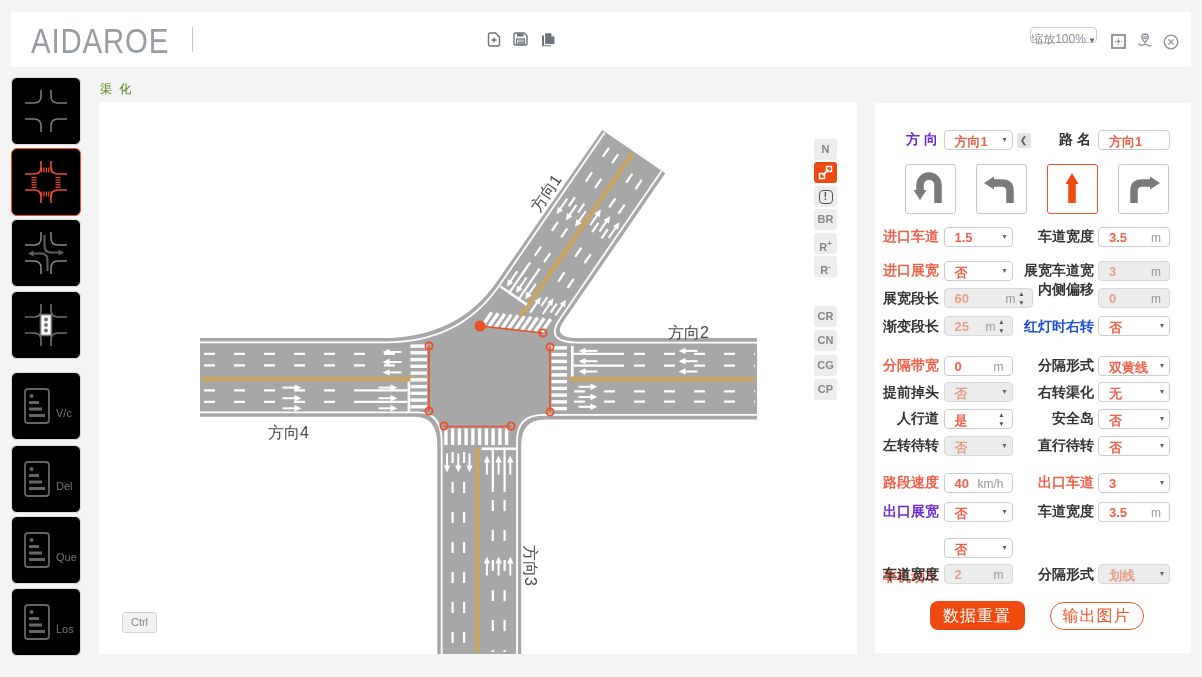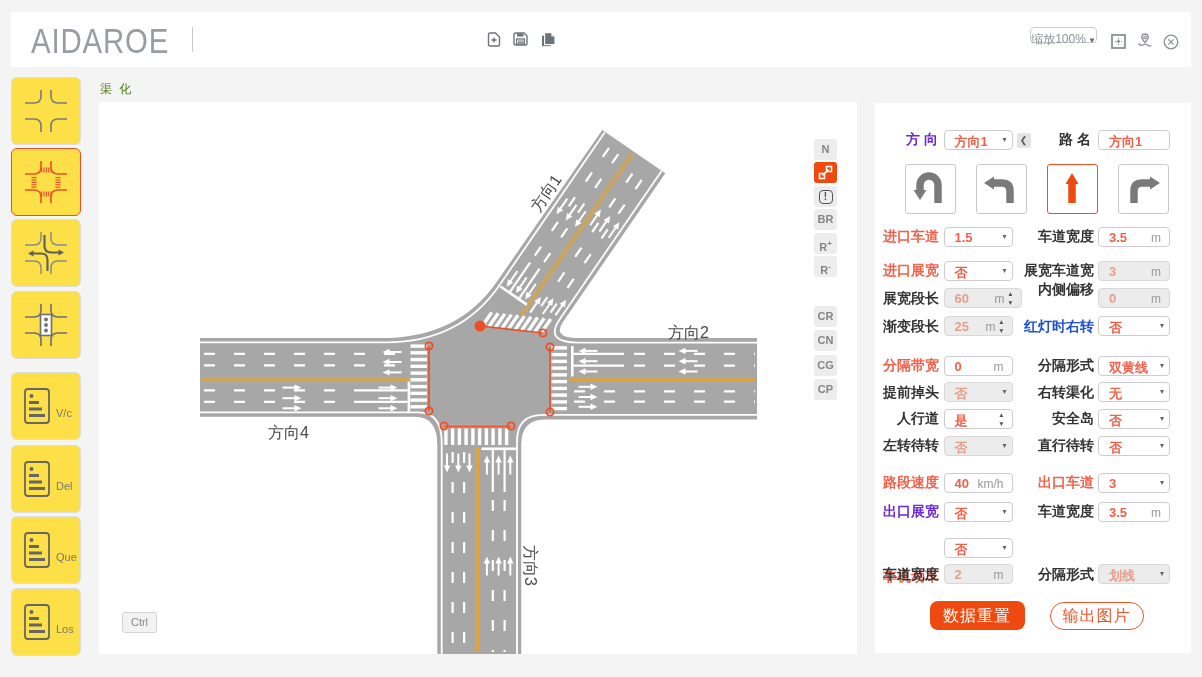--- a/index.html
+++ b/index.html
@@ -4,21 +4,21 @@
 * { margin:0; padding:0; box-sizing:border-box; }
 html,body { width:1202px; height:677px; background:#f4f4f4; font-family:"Liberation Sans",sans-serif; overflow:hidden; position:relative; }
 #header { position:absolute; left:11px; top:12px; width:1180px; height:55px; background:#fff; }
 #logo { position:absolute; left:20px; top:9px; font-size:35px; color:#989ca3; letter-spacing:1px; transform:scaleX(.84); transform-origin:left center; }
 #hdiv { position:absolute; left:181px; top:15px; width:1px; height:25px; background:#c9c9c9; }
 #namebox { position:absolute; left:213px; top:14px; width:235px; height:27px; border:1px solid #ccc; border-radius:4px; font-size:13px; color:#444; line-height:25px; padding-left:16px; }
 #namebox svg { position:absolute; right:12px; top:6px; }
 .hic { position:absolute; top:20px; }
 #zoombtn { position:absolute; left:1019px; top:15px; width:67px; height:16px; border:1px solid #ccc; border-radius:4px; font-size:12px; color:#8a8f99; line-height:22px; text-align:center; }
 #zoombtn i { font-style:normal; font-size:8px; color:#666; margin-left:2px; }
-.sb { position:absolute; left:11px; width:70px; height:68px; background:#fde047; border:1px solid #ddd; border-radius:6px; display:flex; align-items:center; justify-content:center;text-align:right; }
+.sb { position:absolute; left:11px; width:70px; height:68px; background:#000000; border:1px solid #ddd; border-radius:6px; display:flex; align-items:center; justify-content:center;text-align:right; }
 .sb.sel { border:1.5px solid #ee4f26; }
 .sb2 { justify-content:flex-start; padding-left:8px; }
 .sb2 span { font-size:11px; color:#777; margin-left:2px; margin-top:14px; }
 #canvas { position:absolute; left:99px; top:102px; width:758px; height:552px; background:#fff; }
 #tab { position:absolute; left:100px; top:81px; font-size:12px; color:#4d7c0f; letter-spacing:2px; }
 #ctrl { position:absolute; left:122px; top:612px; width:35px; height:21px; background:#f2f2f2; border:1px solid #d4d4d4; border-radius:3px; font-size:11px; color:#888; text-align:center; line-height:19px; }
 .tb { position:absolute; left:814px; width:23px; height:21px; background:#ededed; border-radius:3px; font-size:11px; font-weight:bold; color:#858585; text-align:center; line-height:21px; }
 .tb sup { font-size:8px; }
 .tbo { background:#ee4a0f; }
 .tbo svg { margin-top:3px; }
@@ -497,21 +497,21 @@
 <div class="ip" style="left:943.5px;top:261px;width:69px">
     <span class="v">否</span>
     <span class="ca">▾</span>
   </div>
 <div class="lb" style="left:954px;top:262px;width:140px;color:#333">展宽车道宽</div>
 <div class="ip dis" style="left:1098px;top:261px;width:72px">
     <span class="v">3</span>
     <span class="u" style="right:8px">m</span>
   </div>
 <div class="lb" style="left:799px;top:290px;width:140px;color:#333">展宽段长</div>
-<div class="ip dis" style="left:943.5px;top:288px;width:78px">
+<div class="ip dis" style="left:943.5px;top:288px;width:89px">
     <span class="v">60</span>
     <span class="u" style="right:16px">m</span>
     <span class="sp">
       <i>▴</i>
       <i>▾</i>
     </span>
   </div>
 <div class="lb" style="left:954px;top:281px;width:140px;color:#333">内侧偏移</div>
 <div class="ip dis" style="left:1098px;top:288px;width:72px">
     <span class="v">0</span>

